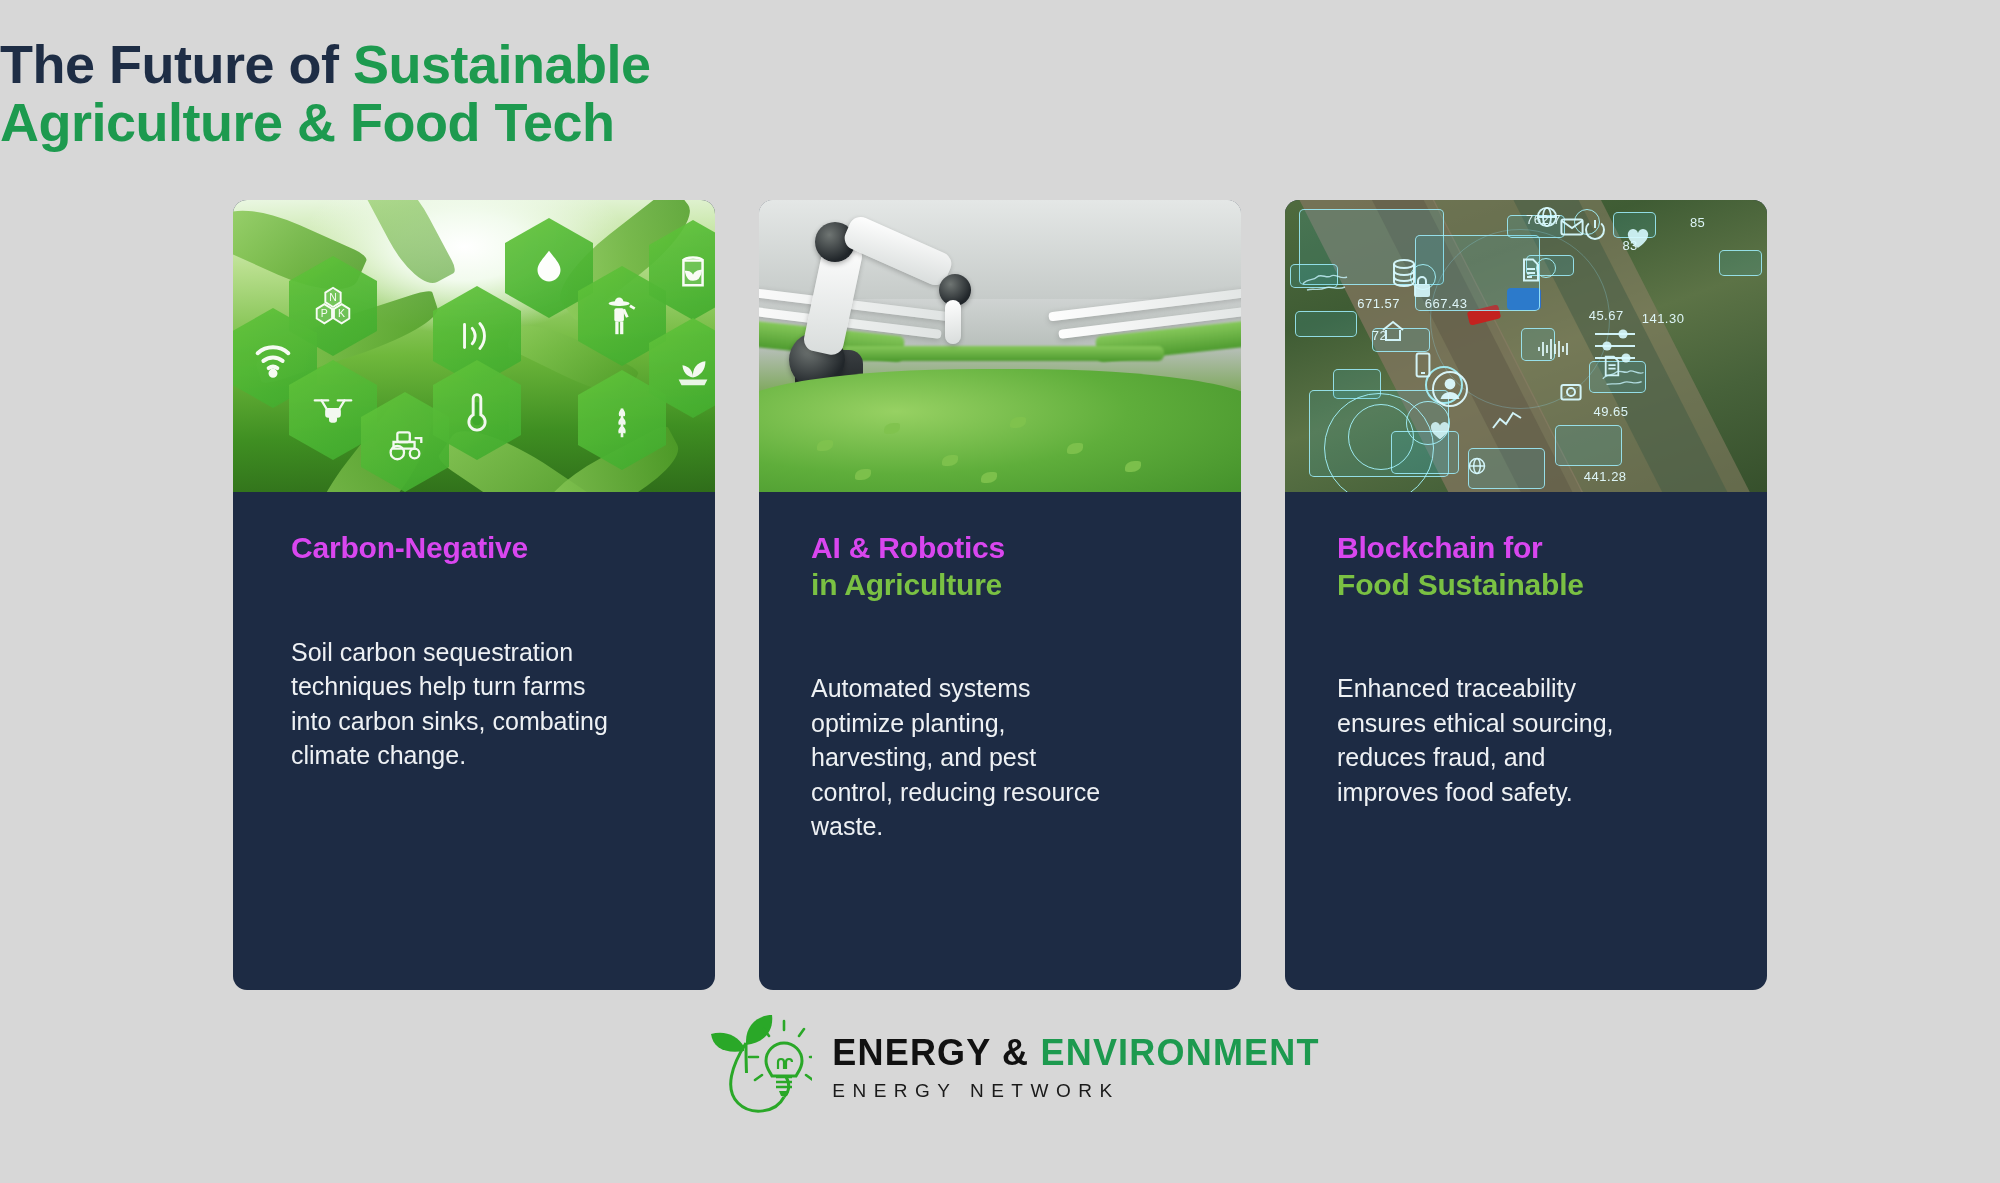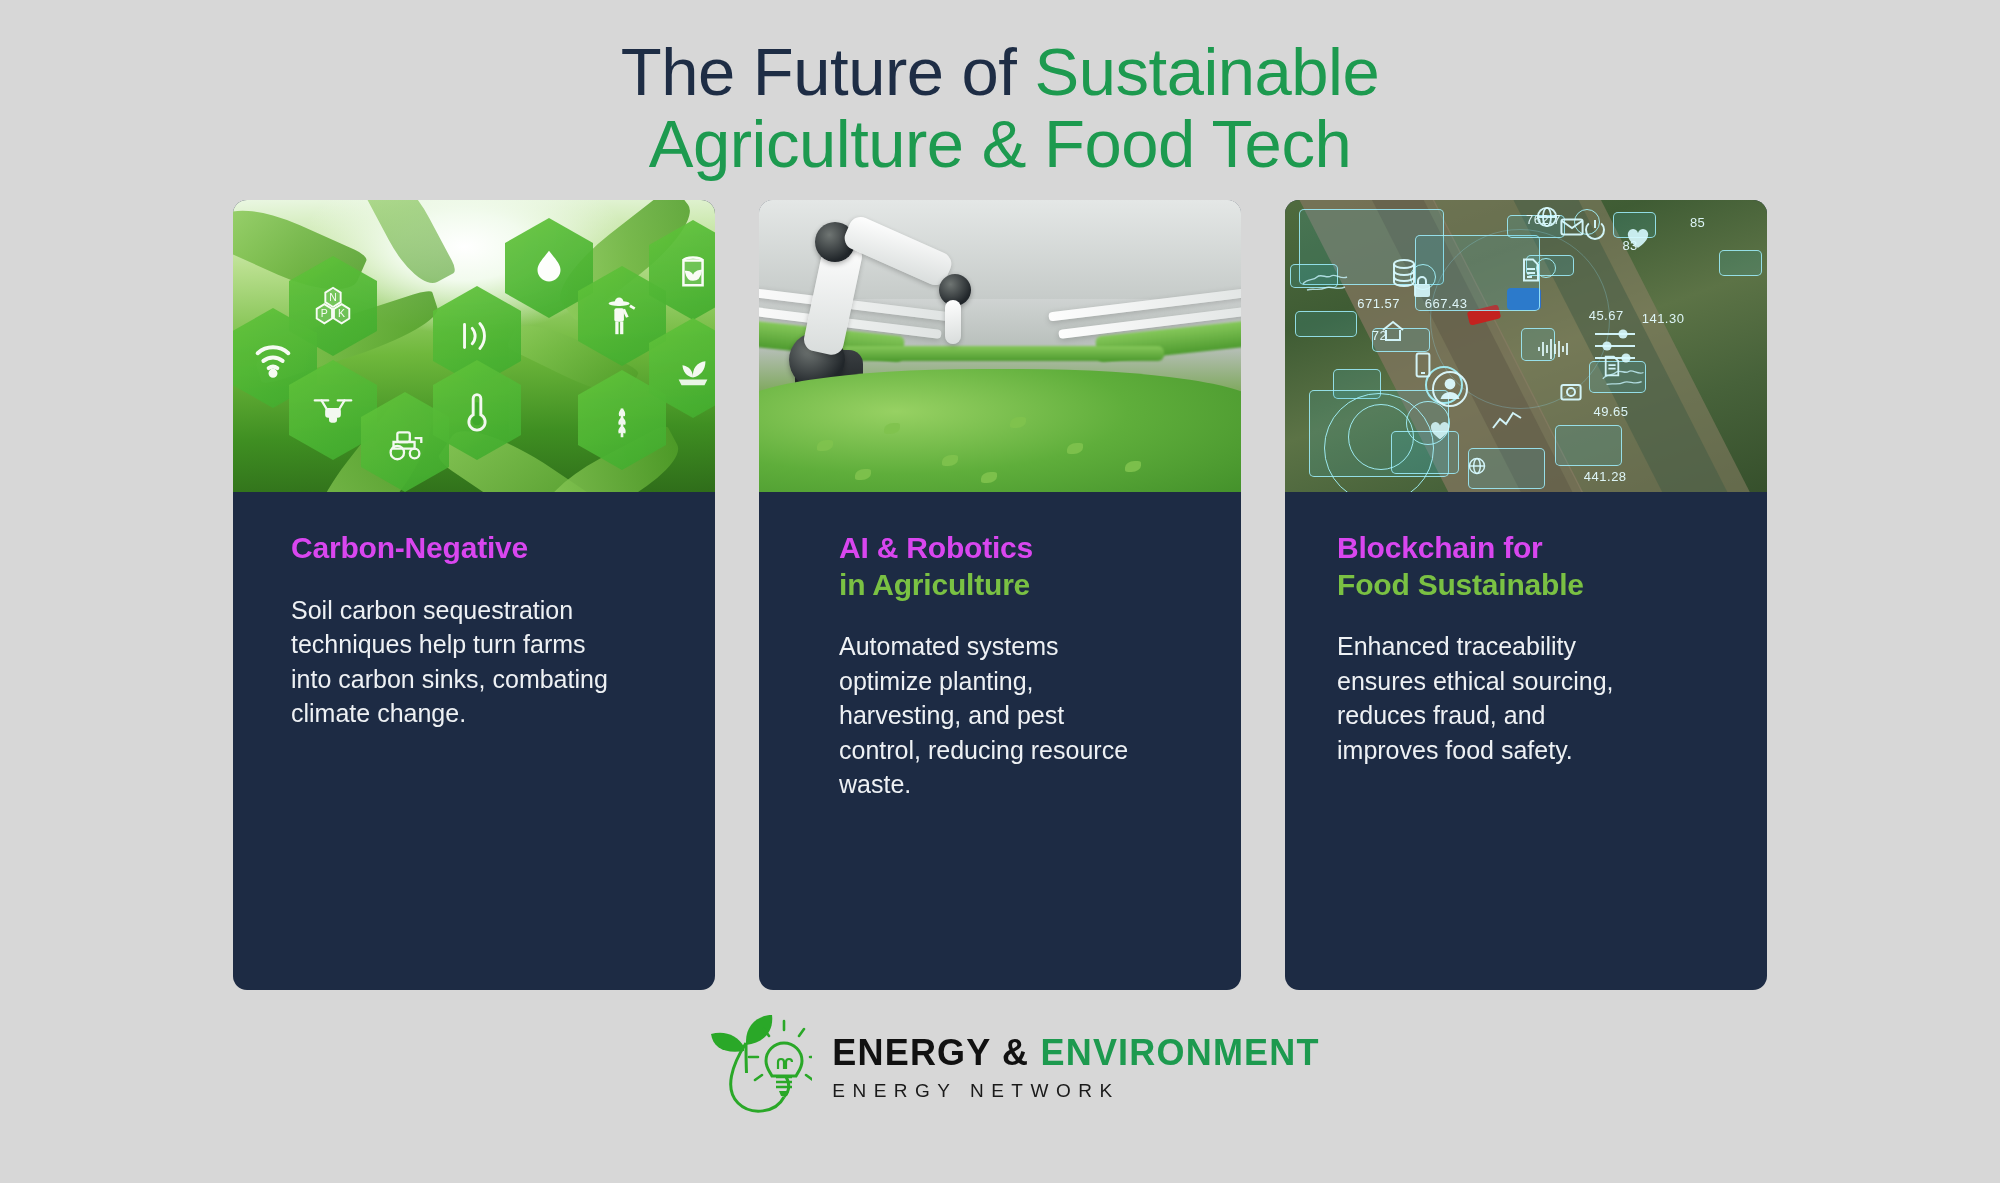--- a/index.html
+++ b/index.html
@@ -8,23 +8,22 @@
     background:#d7d7d7;
     font-family:"Liberation Sans", sans-serif;
     overflow:hidden;
     position:relative;
   }
 
   
   .headline {
     position:absolute;
     top:36px; left:0; right:0;
-    text-align:center;
-    font-weight:normal;
-    font-size:67px;
+    font-weight:bold;
+    font-size:54px;
     line-height:1.07;
     letter-spacing:-0.5px;
   }
   .headline .l1, .headline .l2 { display:block; white-space:nowrap; }
   .hl-dark  { color:#1e2d45; }
   .hl-green { color:#1d9a4f; }
 
   
   .cards {
     position:absolute;
@@ -51,28 +50,28 @@
   .card-body { padding:38px 44px 0 58px; }
   .card-title {
     font-size:30px;
     font-weight:bold;
     line-height:1.22;
     letter-spacing:-0.2px;
   }
   .t-white { color:#d946ef; display:block; }
   .t-green { color:#7ac143; display:block; }
   .card-desc {
-    margin-top:26px;
+    margin-top:68px;
     font-size:25px;
     line-height:1.38;
     color:#eef1f4;
     max-width:330px;
     font-weight:normal;
   }
-  .card.c2 .card-body { padding-left:80px; }
+  .card.c2 .card-body { padding-left:52px; }
   .card.c2 .card-desc { max-width:310px; }
   .card.c3 .card-body { padding-left:52px; }
   .card.c3 .card-desc { max-width:300px; }
 
   
   .media1 {
     position:absolute; inset:0;
     background:
       radial-gradient(ellipse 55% 48% at 48% 16%, #ffffff 0%, #f2fbee 24%, rgba(242,251,238,0) 62%),
       linear-gradient(178deg,#eaf7e2 0%, #b9df8e 22%, #6fb83c 52%, #3f8f22 78%, #2f6d1a 100%);

